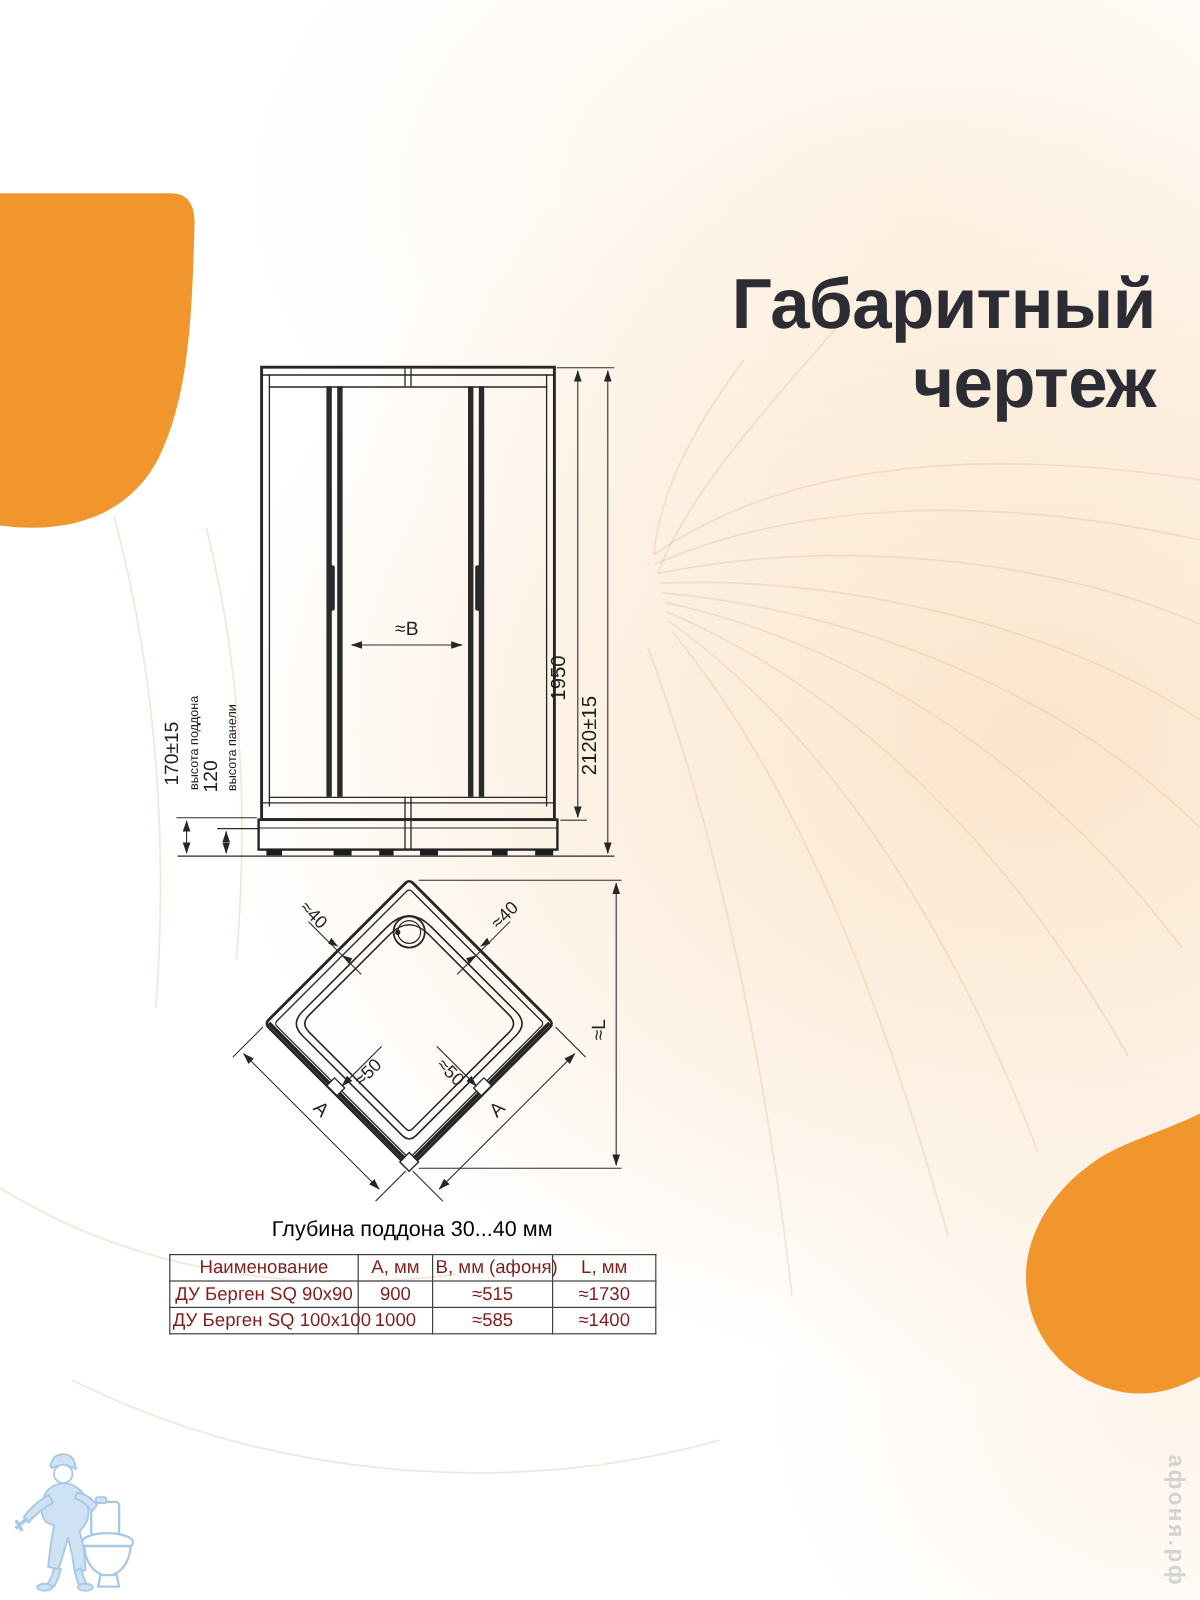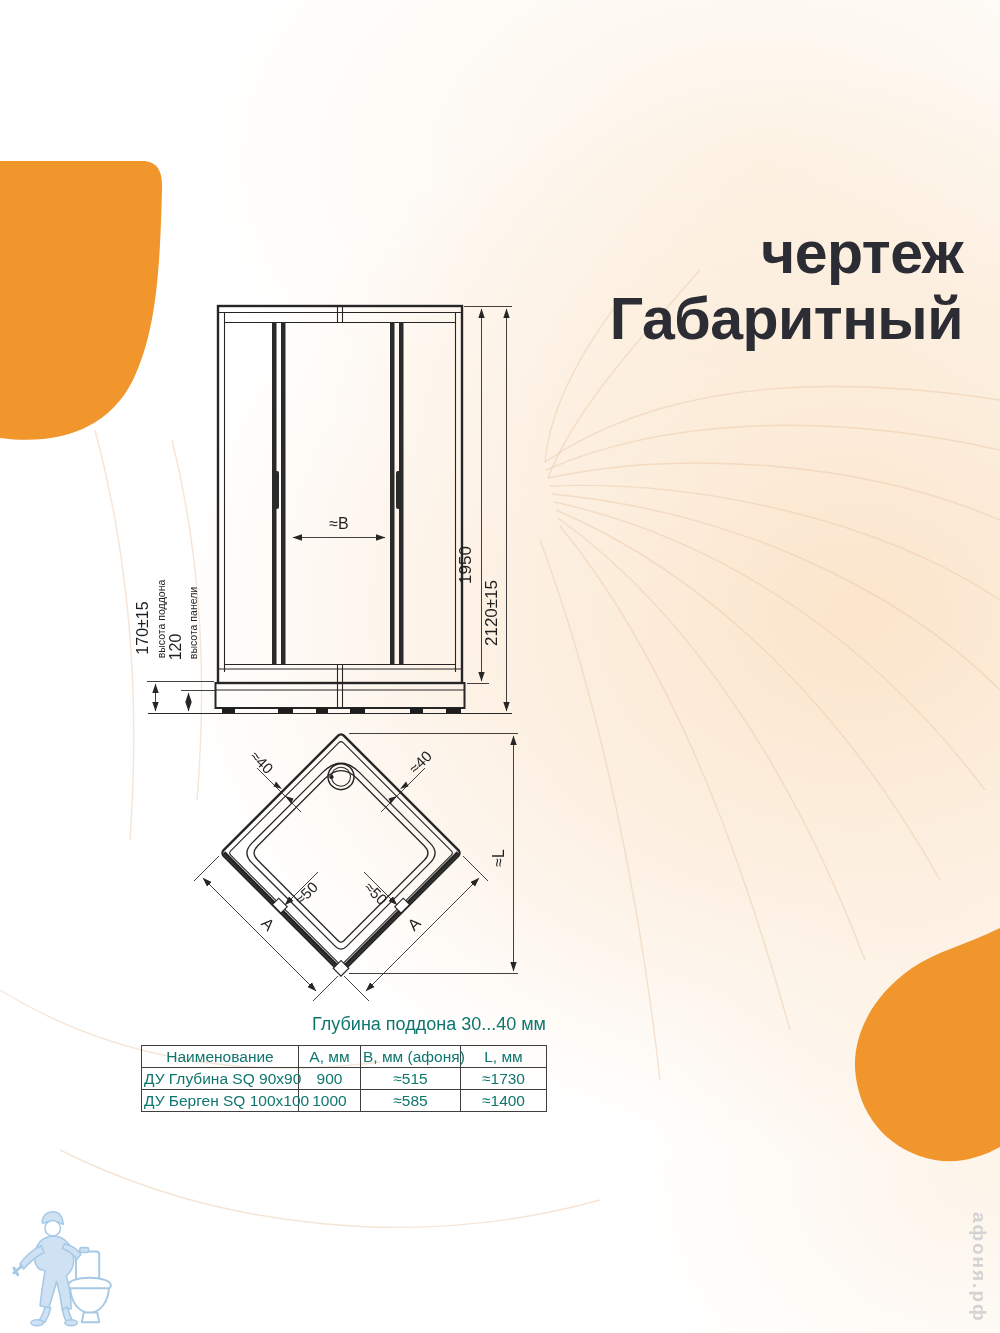--- a/index.html
+++ b/index.html
@@ -15,27 +15,27 @@
       radial-gradient(820px 520px at 76% 12%, rgba(252,238,219,0.65) 0%, rgba(252,240,224,0) 70%),
       radial-gradient(500px 420px at 98% 88%, rgba(252,236,216,0.55) 0%, rgba(252,240,224,0) 70%);
   }
   svg{display:block;}
   .layer{position:absolute;left:0;top:0;}
   .title{
     position:absolute;top:220px;right:37px;text-align:right;
     font-size:59px;font-weight:700;line-height:1.12;color:#2c2c34;letter-spacing:-0.5px;
   }
   .caption{
-    position:absolute;left:141px;top:1014px;width:405px;text-align:right;
-    font-size:18px;color:#0f766e;
+    position:absolute;left:141px;top:1014px;width:405px;text-align:center;
+    font-size:18px;color:#000000;
   }
   .spec-table{
     position:absolute;left:141px;top:1045px;width:405px;
     border-collapse:collapse;table-layout:fixed;
-    font-size:15.5px;color:#0f766e;
+    font-size:15.5px;color:#7f1d1d;
   }
   .spec-table th,.spec-table td{
     border:1px solid #3f3f3f;text-align:center;font-weight:400;
     padding:1px 2px;height:19px;white-space:nowrap;overflow:visible;
   }
   .spec-table .c0{width:157px;}
   .spec-table .c1{width:62px;}
   .spec-table .c2{width:100px;}
   .spec-table .c3{width:86px;}
   .watermark{
@@ -185,22 +185,22 @@
   <text class="dim-text" font-size="15" text-anchor="middle" x="258" y="766" transform="rotate(45 258 766)">≈40</text>
   <text class="dim-text" font-size="15" text-anchor="middle" x="424" y="766" transform="rotate(-45 424 766)">≈40</text>
   <text class="dim-text" font-size="15" text-anchor="middle" x="310" y="897" transform="rotate(-45 310 897)">≈50</text>
   <text class="dim-text" font-size="15" text-anchor="middle" x="372" y="897" transform="rotate(45 372 897)">≈50</text>
   <text class="dim-text" font-size="16" text-anchor="middle" x="264" y="928" transform="rotate(45 264 928)">A</text>
   <text class="dim-text" font-size="16" text-anchor="middle" x="418" y="928" transform="rotate(-45 418 928)">A</text>
   <text class="dim-text" font-size="16" text-anchor="middle" x="504" y="858" transform="rotate(-90 504 858)">≈L</text>
 </svg>
 
 <div class="title">
+  <div>Габаритный</div>
   <div>чертеж</div>
-  <div>Габаритный</div>
 </div>
 
 <div class="caption">Глубина поддона 30...40 мм</div>
 
 <table class="spec-table">
   <colgroup>
       <col class="c0">
       <col class="c1">
       <col class="c2">
       <col class="c3">
@@ -208,21 +208,21 @@
   <thead>
     <tr>
       <th>Наименование</th>
       <th>А, мм</th>
       <th>B, мм (афоня)</th>
       <th>L, мм</th>
     </tr>
   </thead>
   <tbody>
     <tr>
-      <td>ДУ Глубина SQ 90x90</td>
+      <td>ДУ Берген SQ 90x90</td>
       <td>900</td>
       <td>≈515</td>
       <td>≈1730</td>
     </tr>
     <tr>
       <td>ДУ Берген SQ 100x100</td>
       <td>1000</td>
       <td>≈585</td>
       <td>≈1400</td>
     </tr>

